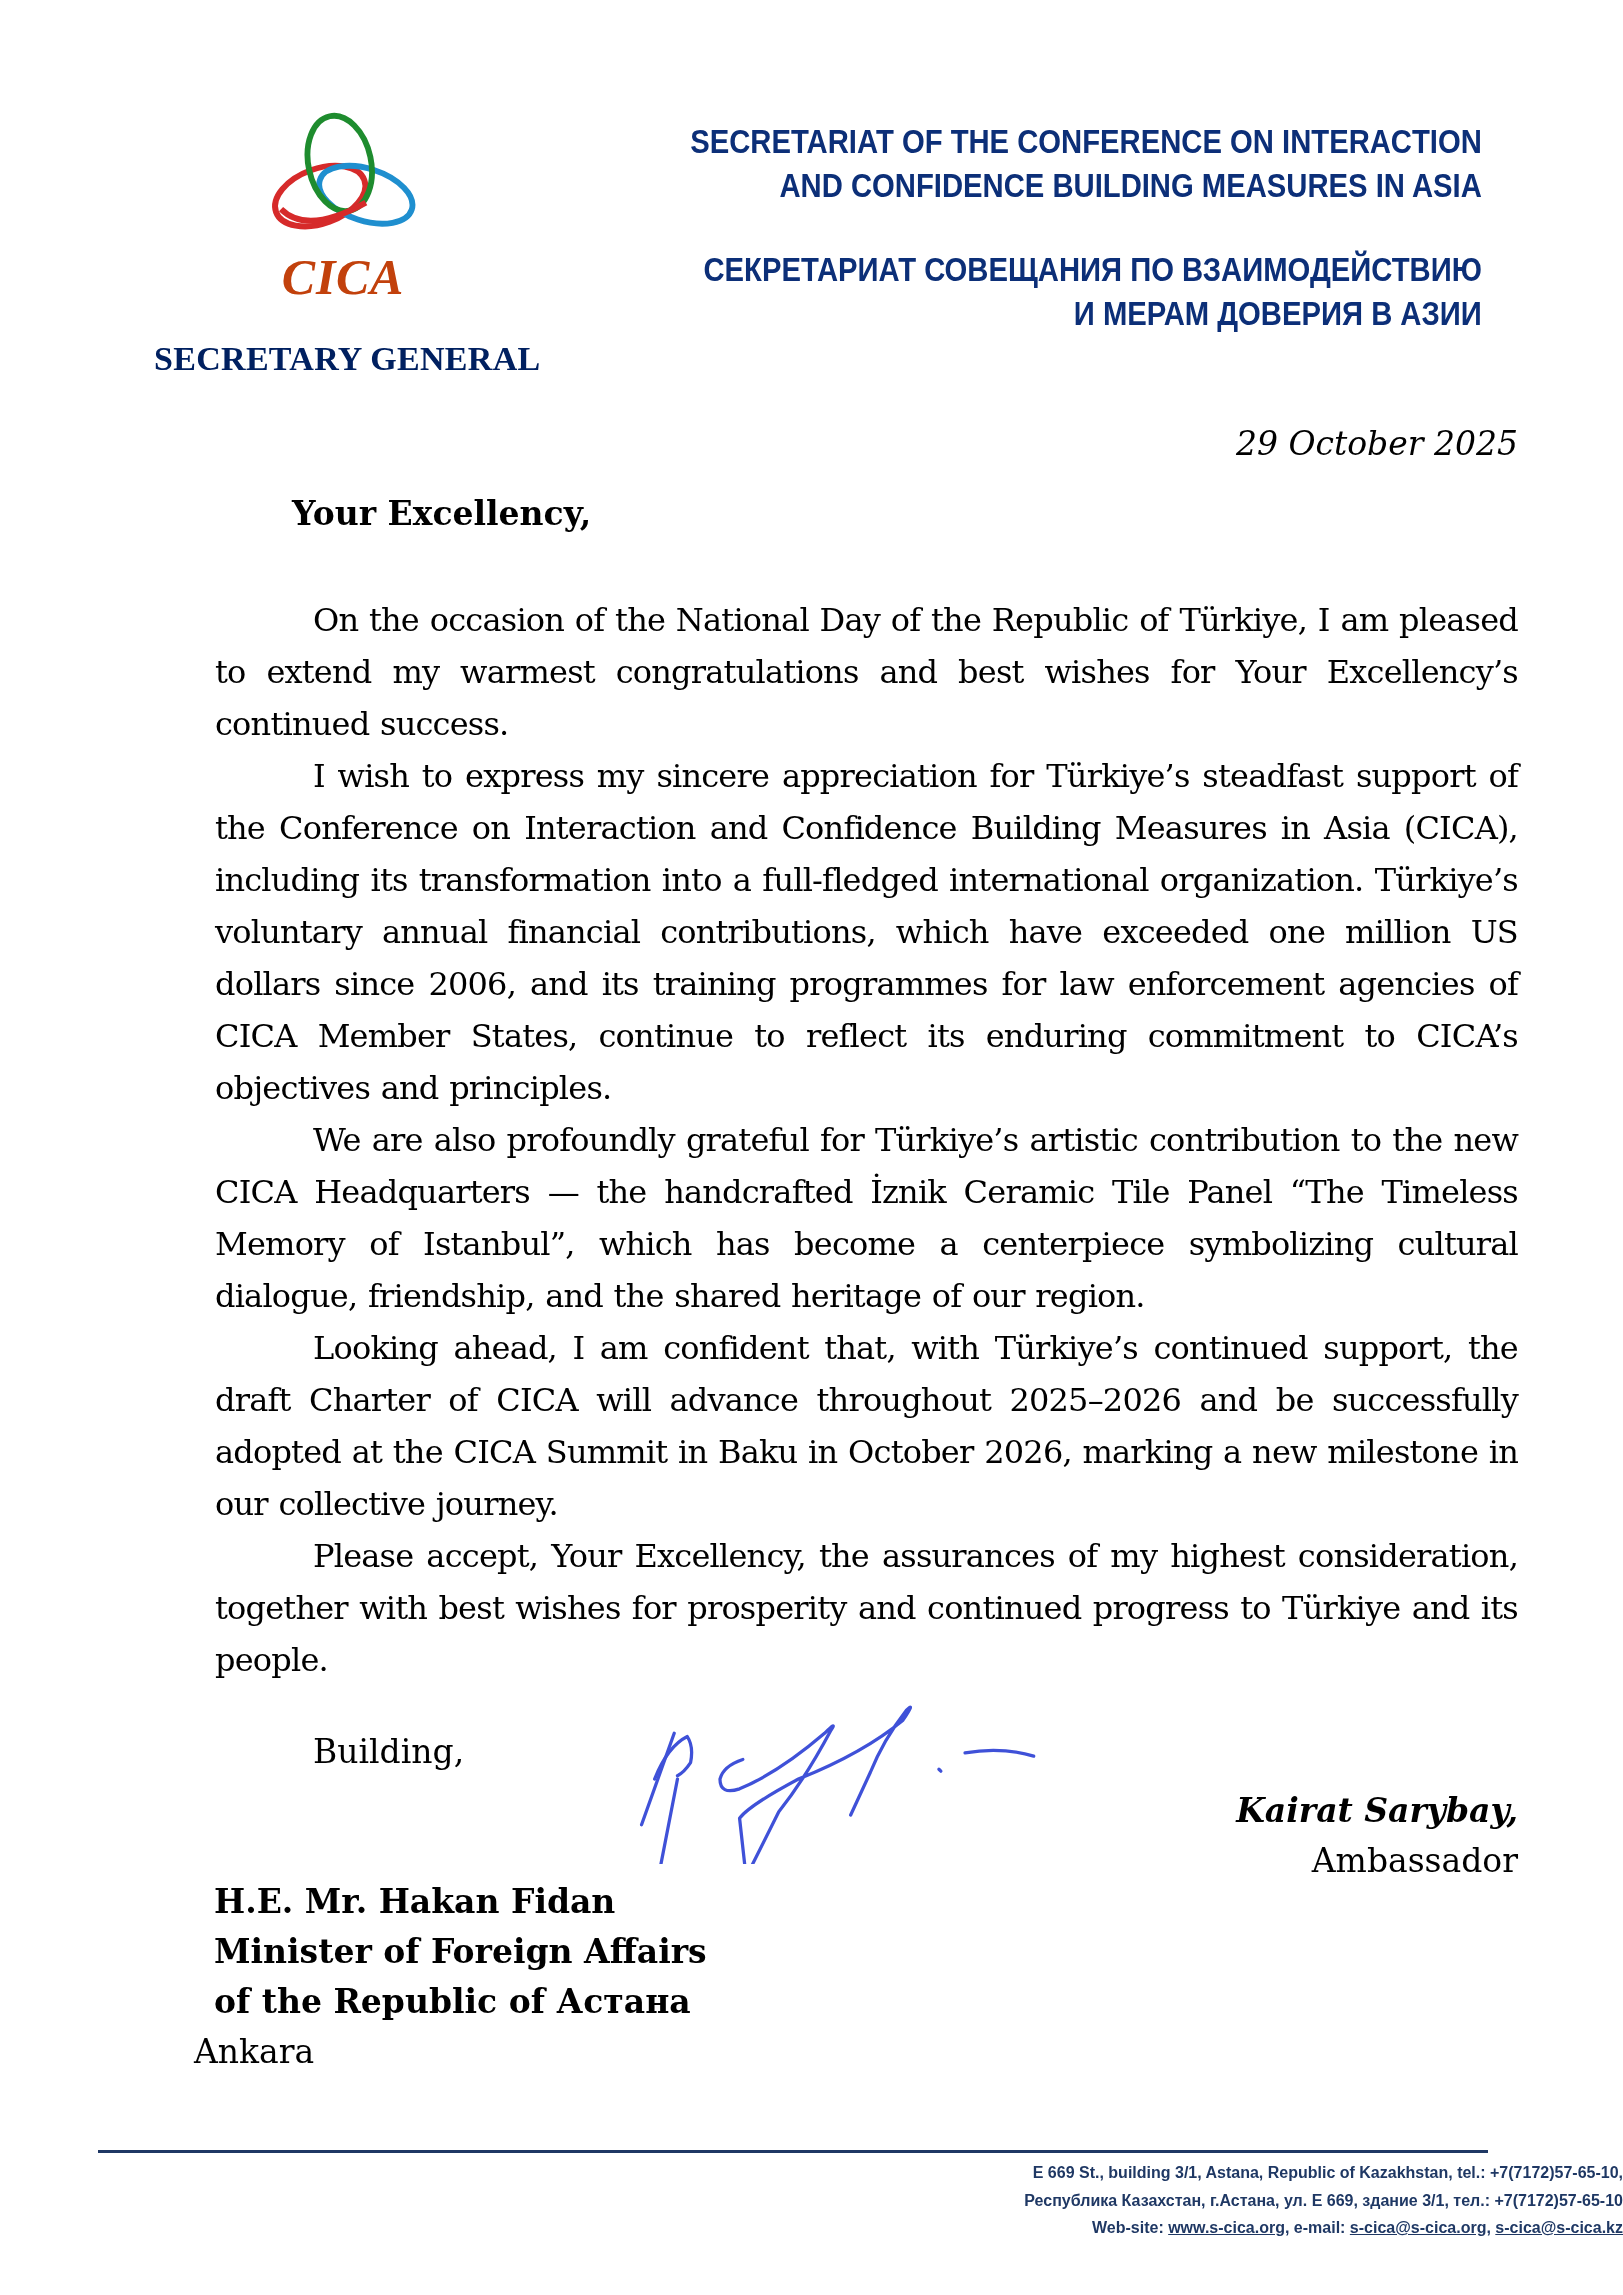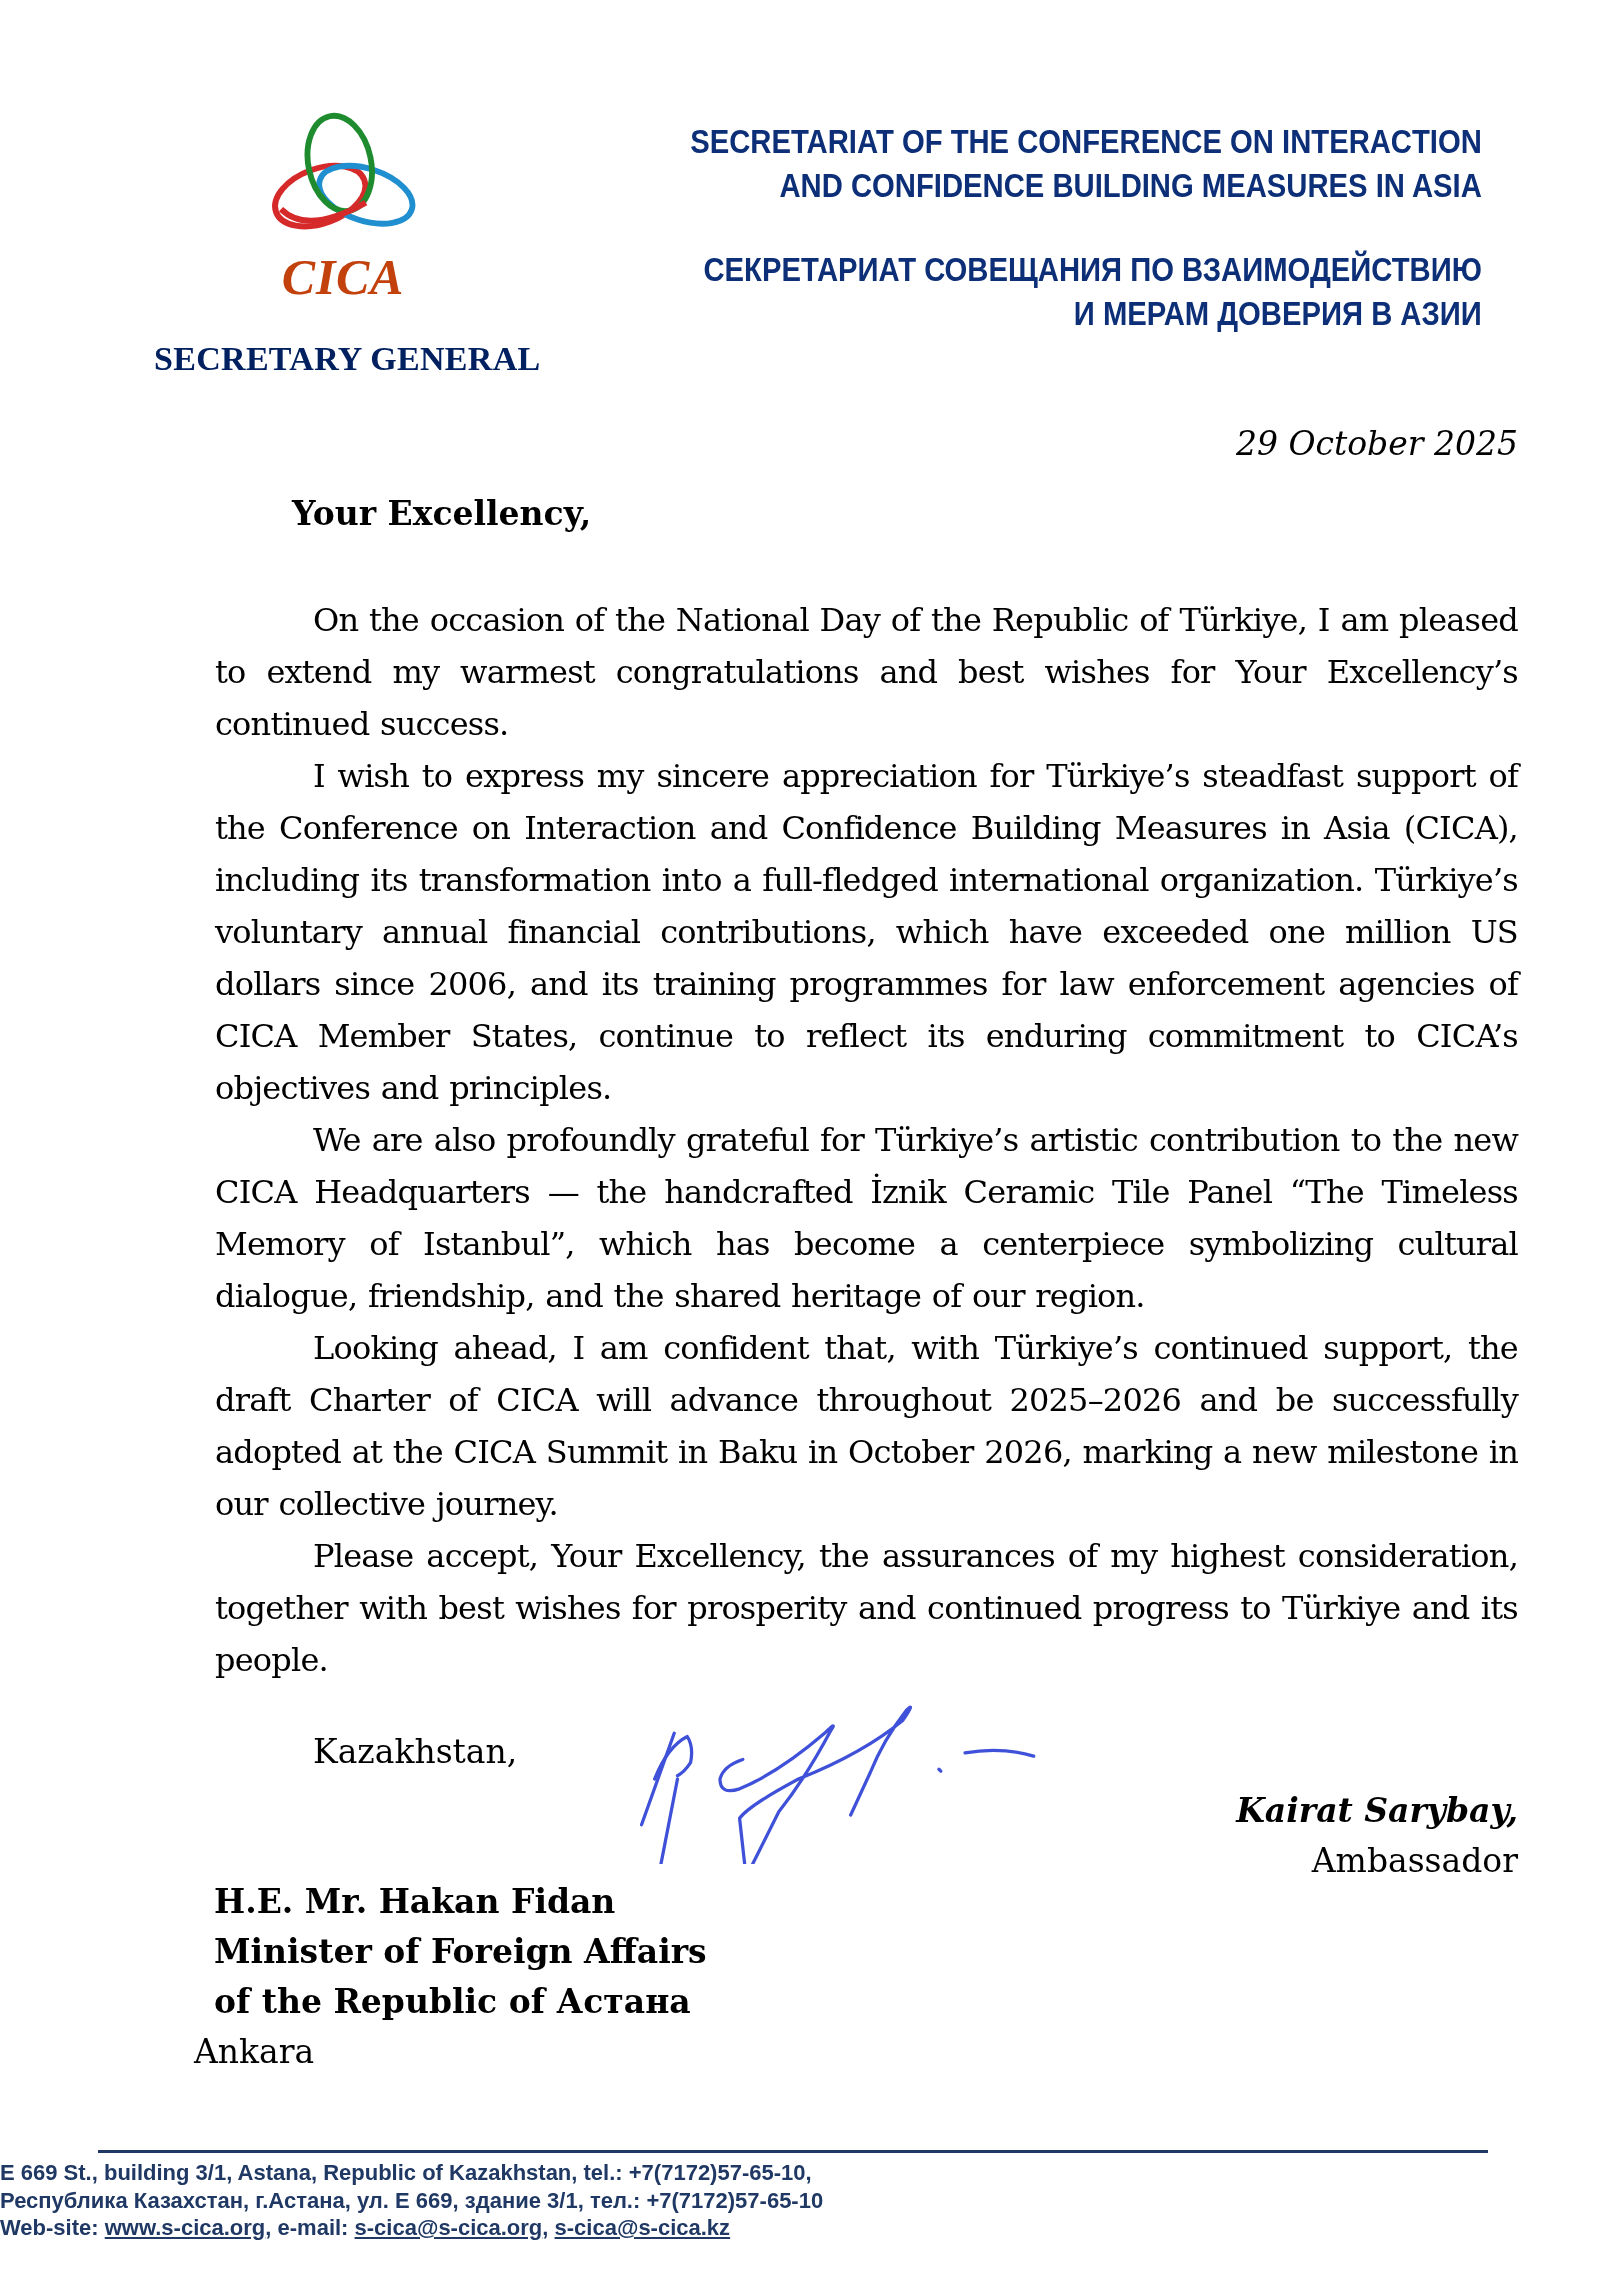--- a/index.html
+++ b/index.html
@@ -28,21 +28,21 @@
   .signature { position: absolute; left: 628px; top: 1681px; width: 563px; height: 183px; }
 
   .signer { position: absolute; right: 105px; top: 1786px; text-align: right; font-family: "DejaVu Serif", serif; font-size: 33px; line-height: 50px; }
   .signer-name { font-style: italic; font-weight: bold; }
 
   .addressee { position: absolute; left: 194px; top: 1877px; font-family: "DejaVu Serif", serif; font-size: 33px; line-height: 50px; }
   .addressee .b { font-weight: bold; display: block; margin-left: 20px; }
   .addressee .n { display: block; }
 
   .footer-rule { position: absolute; left: 98px; top: 2150px; width: 1390px; height: 2.6px; background: #1f3864; }
-  .footer { position: absolute; left: 0; top: 2159px; width: 1623px; text-align: left; font-family: "Liberation Sans", sans-serif; font-weight: bold; font-size: 22px; line-height: 27.5px; color: #1f3864; }
+  .footer { position: absolute; left: 0; top: 2159px; width: 1623px; text-align: right; font-family: "Liberation Sans", sans-serif; font-weight: bold; font-size: 16px; line-height: 27.5px; color: #1f3864; }
   .footer .fl { display: block; }
   .footer a { color: #1f3864; text-decoration: underline; }
 </style>
 </head>
 <body>
 
 <div class="logo">
   <svg width="150" height="131" viewBox="0 0 230 200">
 
     <ellipse cx="80" cy="130" rx="72" ry="42" transform="rotate(-20 80 130)" fill="none" stroke="#d62a2a" stroke-width="9"></ellipse>
@@ -73,21 +73,21 @@
 <div class="salutation">Your Excellency,</div>
 
 <div class="body-text">
   <p>On the occasion of the National Day of the Republic of Türkiye, I am pleased to extend my warmest congratulations and best wishes for Your Excellency’s continued success.</p>
   <p>I wish to express my sincere appreciation for Türkiye’s steadfast support of the Conference on Interaction and Confidence Building Measures in Asia (CICA), including its transformation into a full-fledged international organization. Türkiye’s voluntary annual financial contributions, which have exceeded one million US dollars since 2006, and its training programmes for law enforcement agencies of CICA Member States, continue to reflect its enduring commitment to CICA’s objectives and principles.</p>
   <p>We are also profoundly grateful for Türkiye’s artistic contribution to the new CICA Headquarters — the handcrafted İznik Ceramic Tile Panel “The Timeless Memory of Istanbul”, which has become a centerpiece symbolizing cultural dialogue, friendship, and the shared heritage of our region.</p>
   <p>Looking ahead, I am confident that, with Türkiye’s continued support, the draft Charter of CICA will advance throughout 2025–2026 and be successfully adopted at the CICA Summit in Baku in October 2026, marking a new milestone in our collective journey.</p>
   <p>Please accept, Your Excellency, the assurances of my highest consideration, together with best wishes for prosperity and continued progress to Türkiye and its people.</p>
 </div>
 
-<div class="closing">Kazakhstan,</div>
+<div class="closing">Building,</div>
 
 <div class="signature">
   <svg width="563" height="183" viewBox="0 0 860 280">
     <g fill="none" stroke="#3f51d8" stroke-width="5" stroke-linecap="round" stroke-linejoin="round">
       <path d="M 70 80 L 20 220"></path>
       <path d="M 40 150 Q 60 100 90 85 Q 100 100 95 125 Q 85 140 75 145"></path>
       <path d="M 75 150 L 40 330"></path>
       <path d="M 175 120 Q 145 130 140 150 Q 140 175 170 165 Q 230 140 300 80 Q 320 60 310 75 Q 270 150 230 200 L 180 300 L 170 210 Q 185 190 260 150 Q 360 110 420 60 Q 440 30 425 45 Q 390 90 370 140 L 340 205"></path>
       <path d="M 475 135 L 478 138"></path>
       <path d="M 515 110 Q 570 100 620 115"></path>

